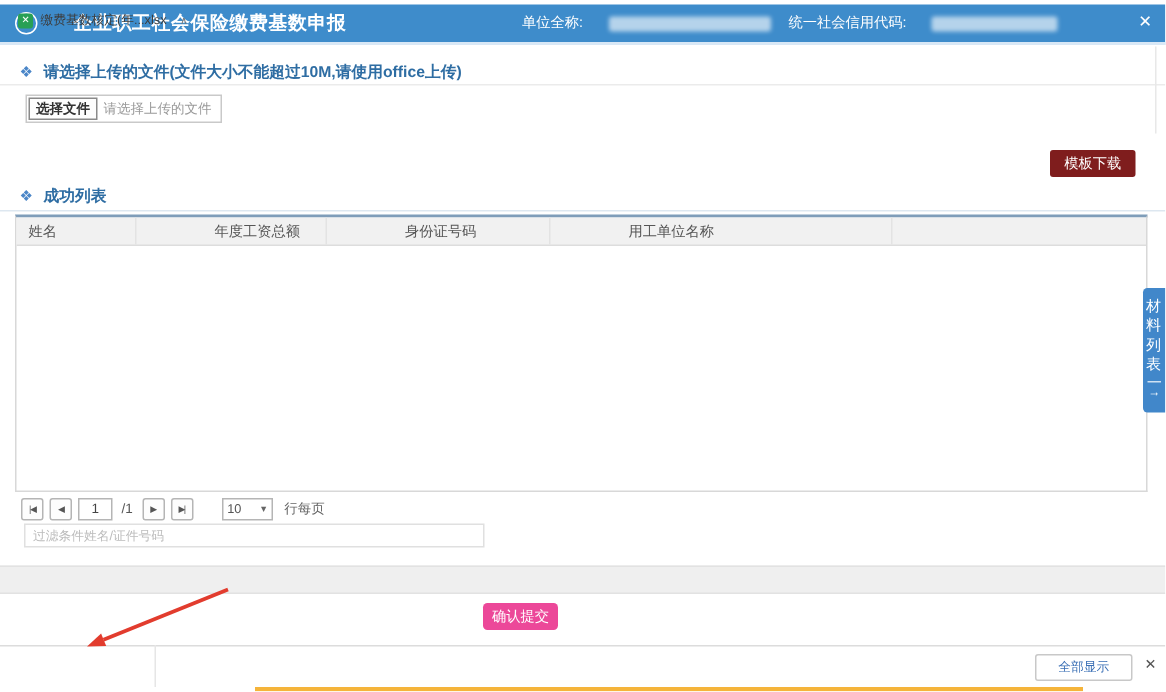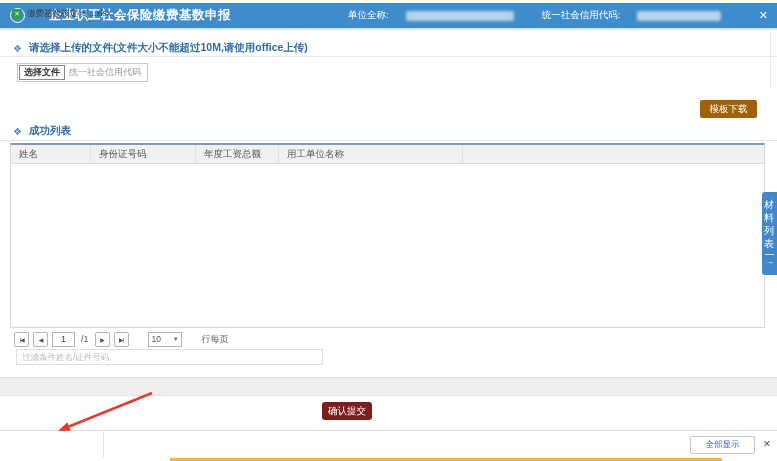--- a/index.html
+++ b/index.html
@@ -11,74 +11,74 @@
           border-bottom:2px solid #d9e8f6;display:flex;align-items:center;color:#fff;}
   .logo{width:13px;height:13px;border:1.5px solid #fff;border-radius:50%;margin-left:10px;
         display:flex;align-items:center;justify-content:center;flex:none;}
   .logo i{display:block;width:7px;height:7px;
         background:repeating-linear-gradient(to bottom,#fff 0 1px,transparent 1px 3px);}
   .title{font-size:12.5px;font-weight:bold;margin-left:24px;letter-spacing:.5px;white-space:nowrap;}
   .hdr-right{position:absolute;left:348px;top:0;height:100%;display:flex;align-items:center;
              font-size:9.5px;white-space:nowrap;gap:12px;}
   .redact{height:10px;border-radius:2px;background:rgba(255,255,255,.62);filter:blur(1.5px);margin-left:5px;}
   .r1{width:108px;} .r2{width:84px;}
-  .credit-lbl{margin-left:16px;}
+  .credit-lbl{margin-left:0;}
   .hdr-close{position:absolute;right:9px;top:7px;font-size:11px;line-height:11px;cursor:pointer;}
 
   
   .sec{position:absolute;left:13px;display:flex;align-items:center;gap:7px;
        color:#2e6da3;font-size:10.5px;font-weight:bold;white-space:nowrap;}
   .sec .dia{font-size:10px;color:#4a86c8;font-weight:normal;}
   .sec1{top:41px;} .sec2{top:124px;}
   .line{position:absolute;left:0;right:0;border-top:1px solid #ebebeb;}
   .l1{top:56px;} .l2{top:140px;border-top-color:#dde7f0;}
   .vline{position:absolute;right:6px;top:31px;height:58px;border-left:1px solid #e8e8e8;}
 
   
   .filebox{position:absolute;left:17px;top:63px;width:131px;height:19px;border:1px solid #c9c9c9;
            background:#fff;display:flex;align-items:center;box-sizing:border-box;}
   .choose-btn{margin-left:1px;height:15px;padding:0 4px;border:1px solid #8a8a8a;background:#fdfdfd;
               font-size:9px;font-weight:bold;color:#333;font-family:inherit;cursor:pointer;white-space:nowrap;}
   .no-file{font-size:9px;color:#9a9a9a;margin-left:4px;white-space:nowrap;}
 
-  .template-btn{position:absolute;left:700px;top:100px;width:57px;height:18px;background:#a16207;
+  .template-btn{position:absolute;left:700px;top:100px;width:57px;height:18px;background:#7f1d1d;
                 color:#fff;font-size:9.5px;border:none;border-radius:2px;cursor:pointer;font-family:Liberation Serif, serif;}
 
   
   .table{position:absolute;left:10px;width:755px;top:143px;height:185px;background:#fff;
          border:1px solid #d8d8d8;border-top:2px solid #7f9db9;box-sizing:border-box;}
   .thead{display:flex;height:18px;background:#f1f1f1;border-bottom:1px solid #ddd;
-         font-size:9.5px;color:#555;}
+         font-size:9.5px;color:#555;gap:44px;}
   .th{padding-left:8px;border-right:1px solid #e3e3e3;display:flex;align-items:center;box-sizing:border-box;}
   .c1{width:80px;} .c2{width:105px;} .c3{width:83px;} .c4{width:184px;} .c5{flex:1;border-right:none;}
   .tbody{height:165px;}
 
   
   .pager{position:absolute;left:14px;top:331px;height:16px;display:flex;align-items:center;gap:4px;
          font-size:9px;color:#555;}
   .pbtn{width:15px;height:15px;border:1px solid #b5b5b5;background:#fdfdfd;border-radius:2px;
         display:flex;align-items:center;justify-content:center;font-size:6px;color:#555;cursor:pointer;
         padding:0;font-family:inherit;letter-spacing:-1px;}
   .pinput{width:21px;height:13px;border:1px solid #b5b5b5;font-size:9px;text-align:center;padding:0;
           font-family:inherit;color:#444;}
   .ptotal{margin:0 2px;}
   .psel{width:34px;height:15px;border:1px solid #b5b5b5;background:#fff;display:flex;align-items:center;
         justify-content:space-between;padding:0 3px;box-sizing:border-box;font-size:8.5px;color:#555;
         cursor:pointer;margin-left:15px;}
   .psel .ar{font-size:7px;color:#666;}
-  .rows-label{color:#666;margin-left:16px;}
+  .rows-label{color:#666;margin-left:4px;}
 
   .filter{position:absolute;left:16px;top:349px;width:307px;height:16px;border:1px solid #e0e0e0;
           font-size:8.5px;color:#555;padding:0 5px;box-sizing:border-box;font-family:inherit;}
   .filter::placeholder{color:#bcbcbc;}
 
   
   .band{position:absolute;left:0;right:0;top:377px;height:17px;background:#efefef;
         border-top:1px solid #e2e2e2;border-bottom:1px solid #e2e2e2;}
-  .submit{position:absolute;left:322px;top:402px;width:50px;height:18px;background:#7f1d1d;border:none;
+  .submit{position:absolute;left:322px;top:402px;width:50px;height:18px;background:#ec4899;border:none;
           border-radius:3px;color:#fff;font-size:9.5px;cursor:pointer;font-family:inherit;}
 
   
   .side-tab{position:absolute;right:0;top:192px;width:15px;height:83px;background:#4187ca;
             border-radius:3px 0 0 3px;color:#fff;display:flex;flex-direction:column;align-items:center;
             padding-top:6px;box-sizing:border-box;cursor:pointer;}
   .side-tab .lbl{width:11px;font-size:10px;line-height:13px;word-break:break-all;text-align:left;}
   .side-tab .sep{width:9px;border-top:1px solid rgba(255,255,255,.75);margin:4px 0 2px;}
   .side-tab .arr{font-size:8px;line-height:10px;}
 
@@ -123,36 +123,36 @@
 
   <div class="sec sec1">
     <span class="dia">❖</span>
     <span>请选择上传的文件(文件大小不能超过10M,请使用office上传)</span>
   </div>
   <div class="line l1"></div>
   <div class="vline"></div>
 
   <div class="filebox">
     <button class="choose-btn">选择文件</button>
-    <span class="no-file">统一社会信用代码</span>
+    <span class="no-file">请选择上传的文件</span>
   </div>
 
   <button class="template-btn">模板下载</button>
 
   <div class="sec sec2">
     <span class="dia">❖</span>
     <span>成功列表</span>
   </div>
   <div class="line l2"></div>
 
   <div class="table">
     <div class="thead">
       <div class="th c1">姓名</div>
+      <div class="th c3">年度工资总额</div>
       <div class="th c2">身份证号码</div>
-      <div class="th c3">年度工资总额</div>
       <div class="th c4">用工单位名称</div>
       <div class="th c5"></div>
     </div>
     <div class="tbody"></div>
   </div>
 
   <div class="pager">
     <button class="pbtn">|◀</button>
     <button class="pbtn">◀</button>
     <input class="pinput" value="1" style="">

